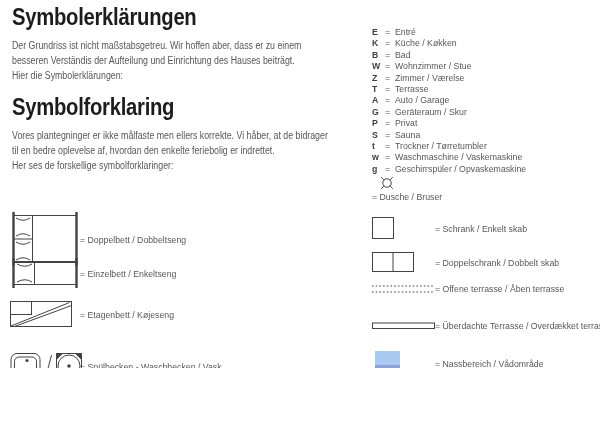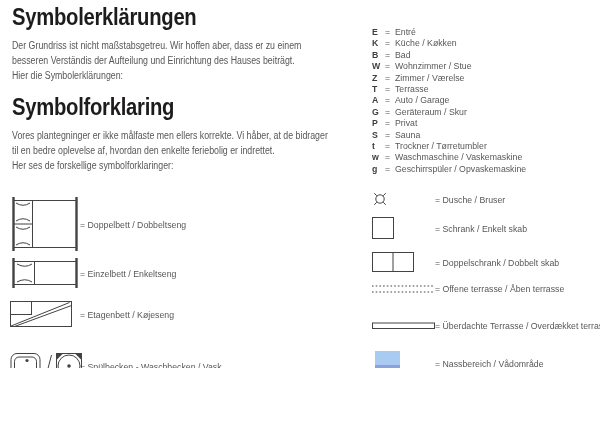--- a/index.html
+++ b/index.html
@@ -26,30 +26,30 @@
   .code-eq,.code-label{color:#57575a;}
 
   
   .lrow{position:absolute;display:flex;align-items:center;}
   .iconbox{flex:none;display:flex;align-items:center;}
   .label{font-size:9.5px;color:#57575a;white-space:nowrap;
         transform:scaleX(.92);transform-origin:0 50%;}
 
   .legend-left .lrow{left:10px;}
   .legend-left .iconbox{width:70px;}
-  .legend-left .lrow:nth-of-type(1){top:195px;height:58px;}
+  .legend-left .lrow:nth-of-type(1){top:210px;height:58px;}
   .legend-left .lrow:nth-of-type(2){top:256px;height:34px;}
   .legend-left .lrow:nth-of-type(3){top:299px;height:30px;}
   .legend-left .lrow:nth-of-type(4){top:349px;height:34px;}
   .legend-left .lrow:nth-of-type(5){top:395px;height:34px;}
   .legend-left .lrow:nth-of-type(5) .iconbox{padding-left:26px;box-sizing:border-box;}
 
   .legend-right .lrow{left:372px;}
   .legend-right .iconbox{width:63px;}
-  .legend-right .lrow:nth-of-type(1){top:189px;height:20px;}
+  .legend-right .lrow:nth-of-type(1){top:175px;height:20px;flex-direction:column;}
   .legend-right .lrow:nth-of-type(2){top:216px;height:24px;}
   .legend-right .lrow:nth-of-type(3){top:251px;height:22px;}
   .legend-right .lrow:nth-of-type(4){top:282px;height:13px;}
   .legend-right .lrow:nth-of-type(5){top:319px;height:13px;}
   .legend-right .lrow:nth-of-type(6){top:350px;height:27px;text-align:center;}
   .legend-right .lrow:nth-of-type(7){top:364px;height:27px;gap:24px;}
 
   .sinkgroup{display:flex;align-items:center;gap:2px;}
   .swatch{width:25px;height:25px;margin-left:3px;}
   .sym{stroke:#434345;fill:none;stroke-width:1;}

